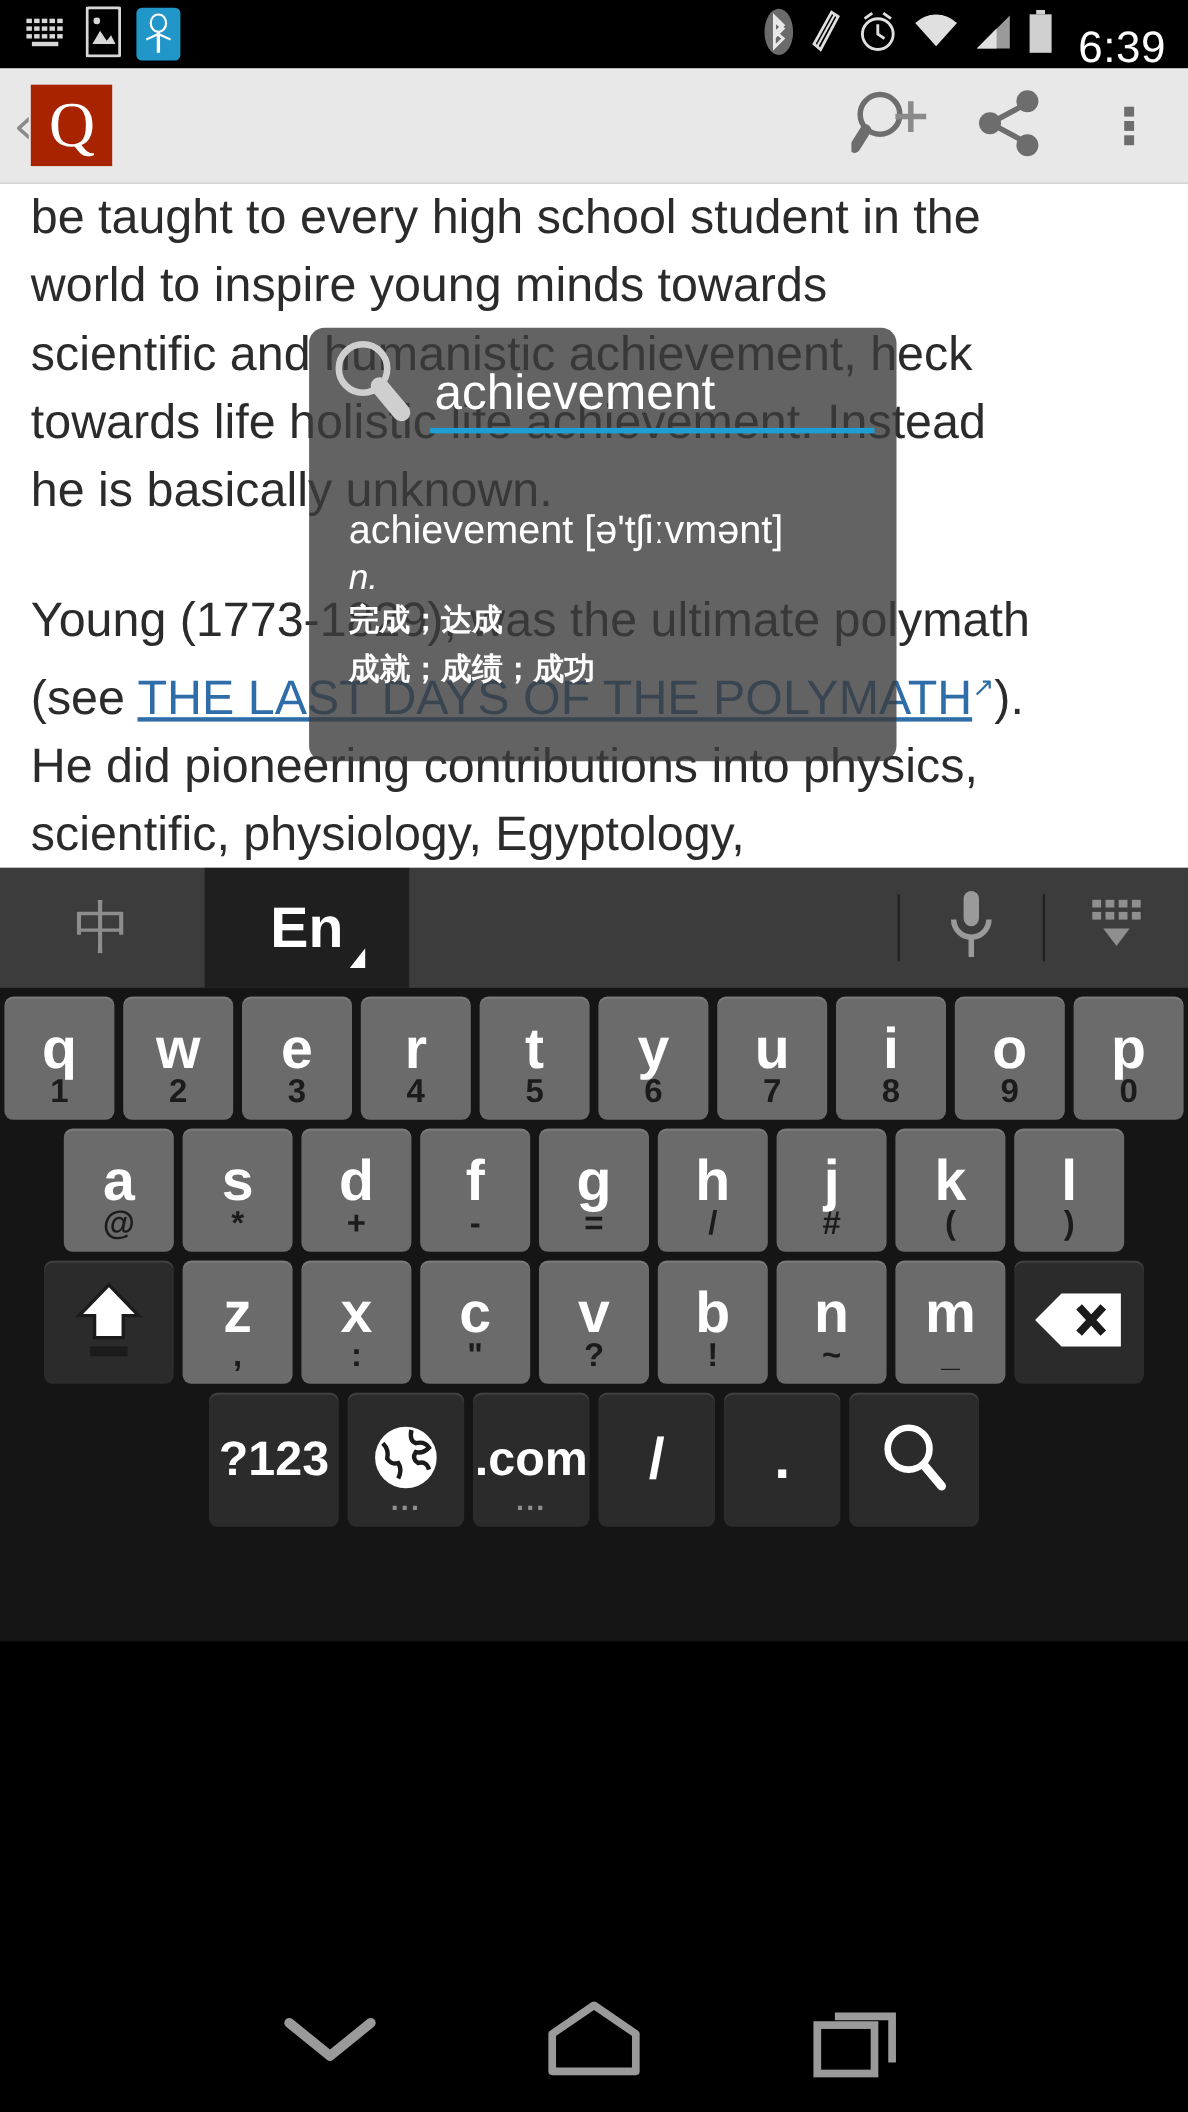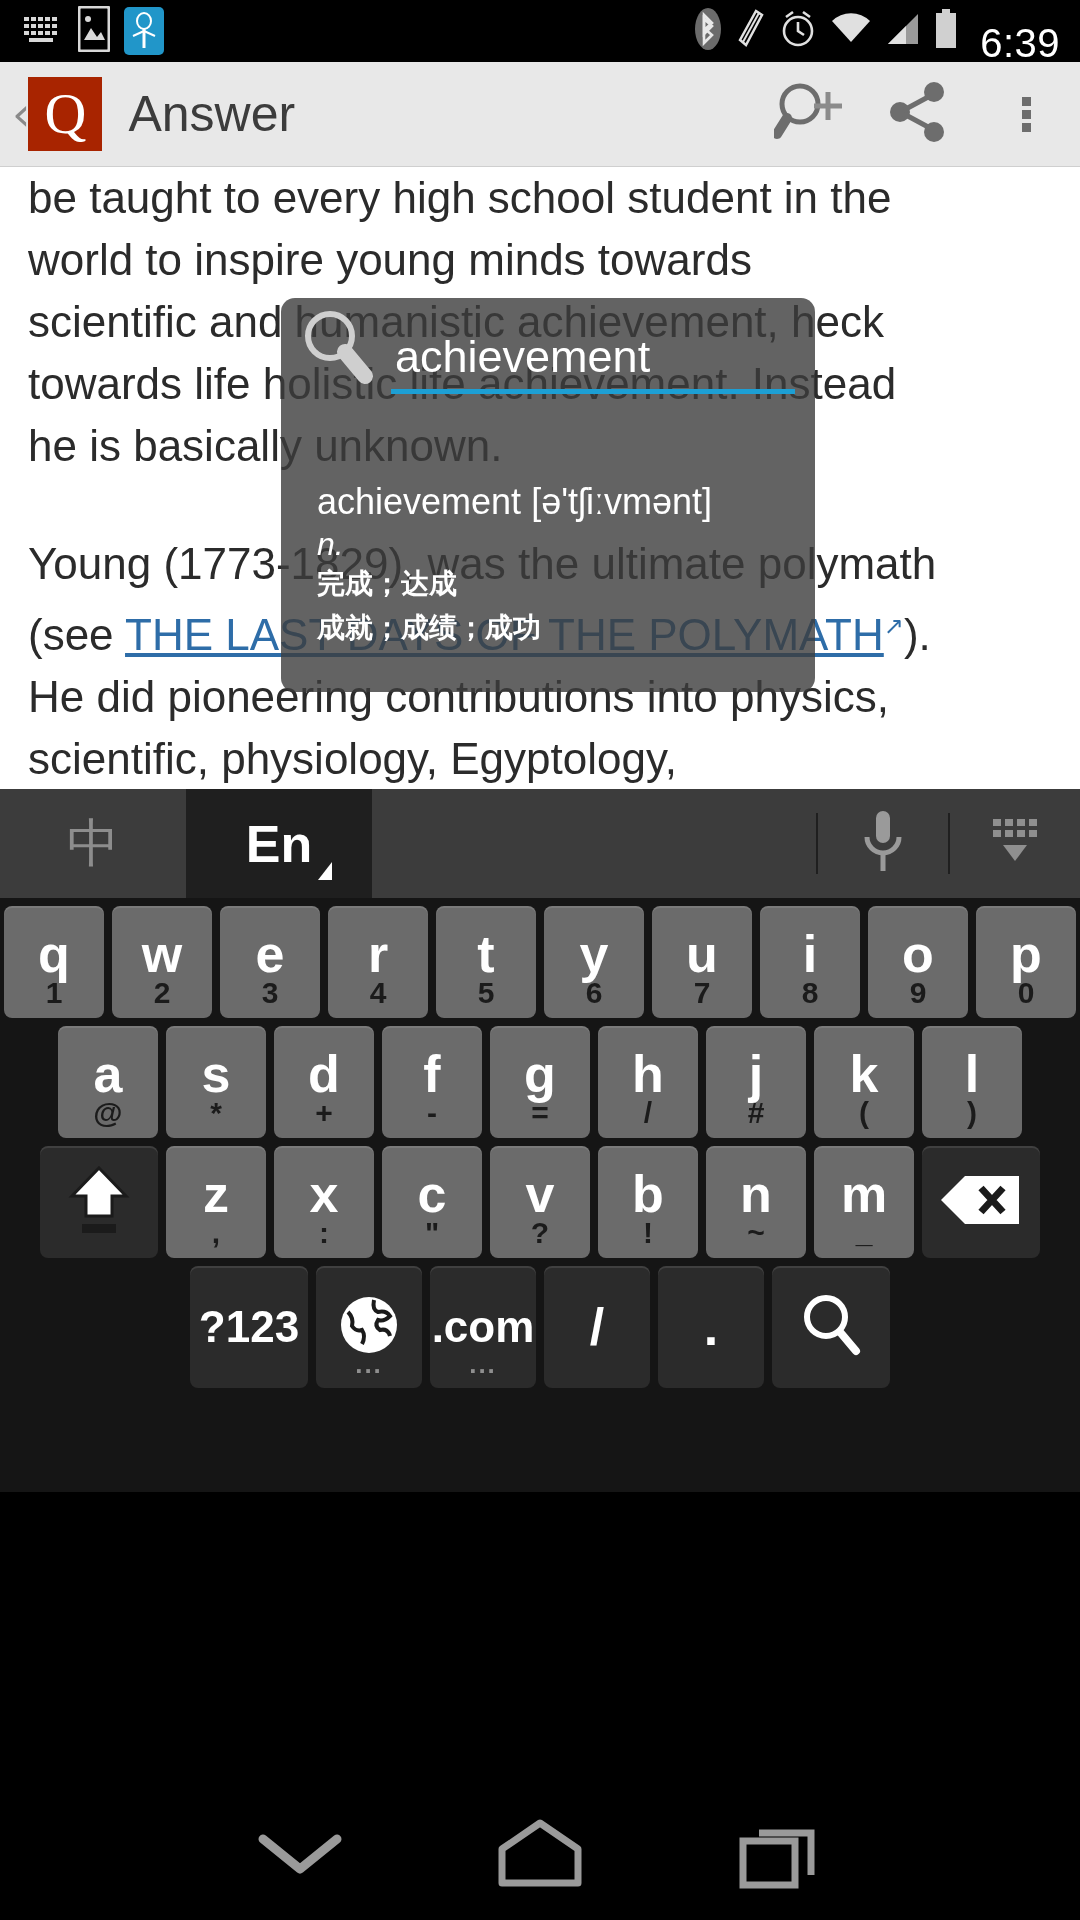--- a/index.html
+++ b/index.html
@@ -104,21 +104,21 @@
   #dict-search-icon { flex: 0 0 auto; margin-bottom: 4px; }
   #dict-query-wrap { flex: 1 1 auto; margin-left: 14px; }
   #dict-query {
     color: #fff; font-size: 45px; line-height: 52px;
     white-space: nowrap; padding-left: 4px;
   }
   #dict-underline {
     height: 5px; background: #1d9fd4; margin-top: 6px; width: 100%;
   }
   #dict-body {
-    padding: 86px 0 0 36px;
+    padding: 66px 0 0 36px;
   }
   .dict-head {
     color: #fff; font-size: 36px; line-height: 44px; white-space: nowrap;
   }
   .dict-pos {
     color: #fff; font-size: 32px; line-height: 36px;
     font-style: italic; margin-top: 2px;
   }
   .dict-def {
     color: #fff; font-size: 28px; line-height: 44px;
@@ -275,21 +275,20 @@
           <rect x="2" y="4" width="20" height="35" fill="#d0d0d0"></rect>
         </svg>
       </span>
       <span class="sb-time">6:39</span>
     </div>
   </div>
 
   <div id="appbar">
     <span id="backchevron">‹</span>
     <span id="qlogo">Q</span>
-    <span id="appbar-title">Answer</span>
     <div class="appbar-actions">
       <div class="appbar-btn">
         <span>
           <svg width="72" height="64" viewBox="0 0 72 64">
             <circle cx="26" cy="24" r="18" fill="none" stroke="#6d6d6d" stroke-width="5"></circle>
             <path d="M13 38 L3 54" stroke="#6d6d6d" stroke-width="10" stroke-linecap="round"></path>
             <path d="M54 12 L54 40 M40 26 L68 26" stroke="#8b8b8b" stroke-width="5"></path>
           </svg>
         </span>
       </div>

